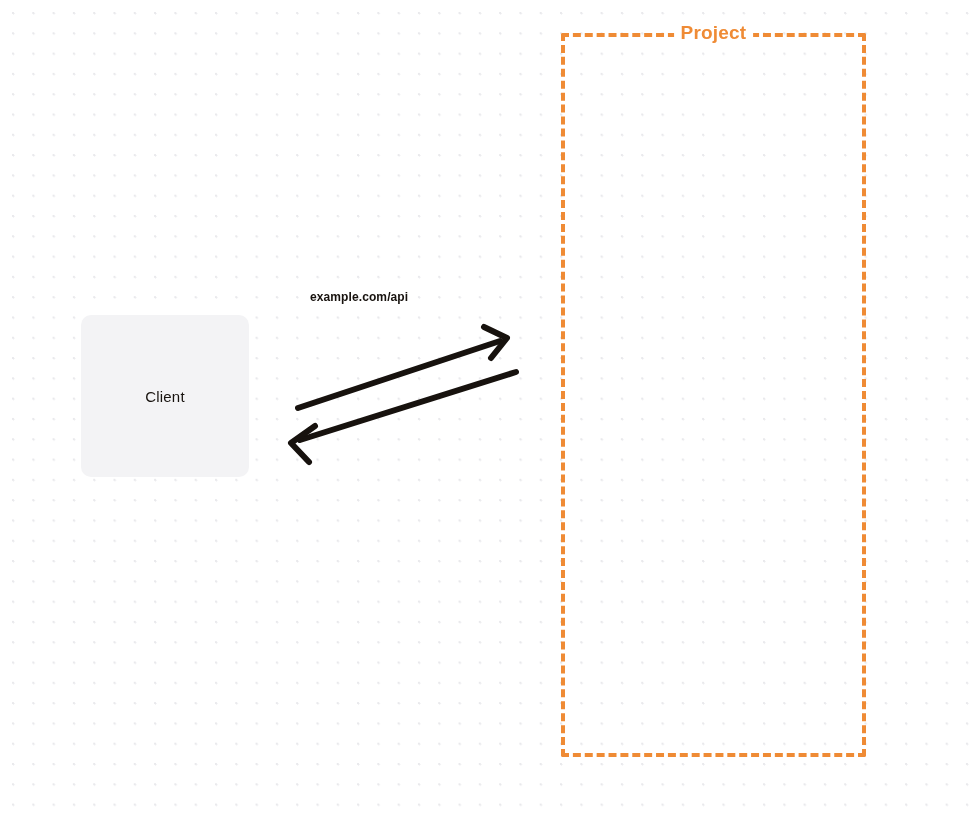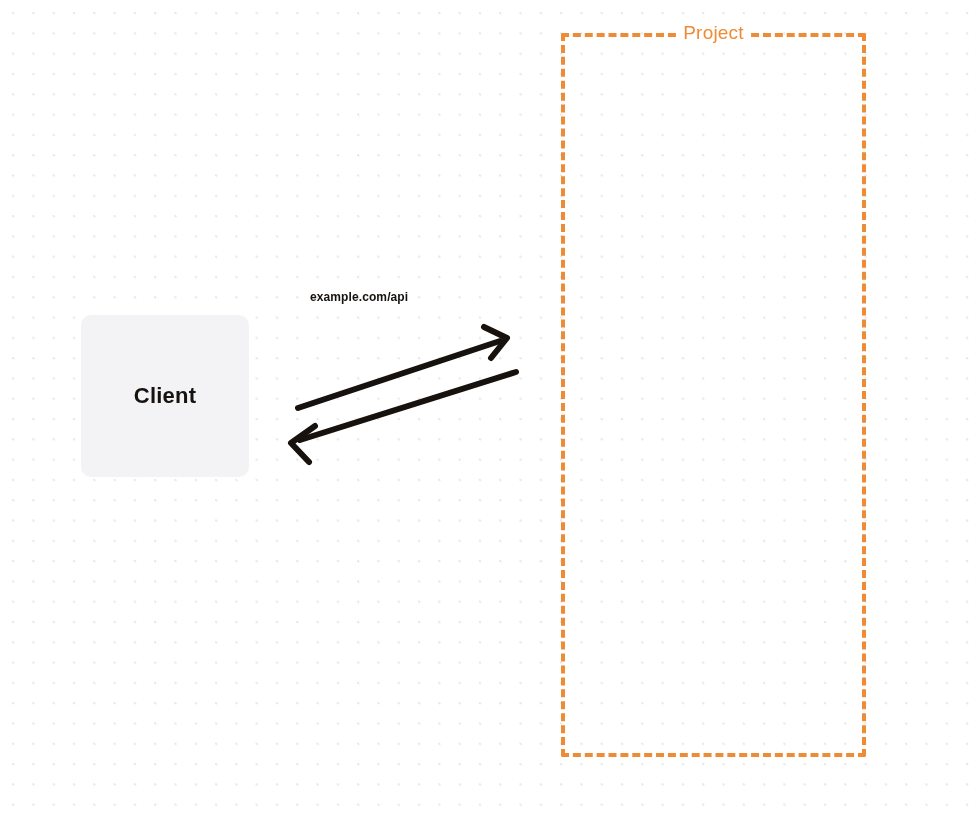--- a/index.html
+++ b/index.html
@@ -32,22 +32,22 @@
     top: 315px;
     width: 168px;
     height: 162px;
     background: #f3f3f5;
     border-radius: 10px;
     display: flex;
     align-items: center;
     justify-content: center;
   }
   #client-node .node-label {
-    font-size: 22px;
-    font-weight: bold;
+    font-size: 15px;
+    font-weight: normal;
     color: #17120e;
     letter-spacing: 0.2px;
   }
 
   
   #arrows-layer {
     position: absolute;
     left: 0;
     top: 0;
     width: 980px;
@@ -79,21 +79,21 @@
     border-radius: 2px;
   }
   #project-title {
     position: absolute;
     left: 50%;
     top: -4px;
     transform: translate(-50%, -50%);
     background: #ffffff;
     padding: 0 7px;
     font-size: 19px;
-    font-weight: normal;
+    font-weight: bold;
     color: #ef8b35;
     letter-spacing: 0.2px;
     white-space: nowrap;
   }
 </style>
 </head>
 <body>
 
 <div id="canvas">
 

